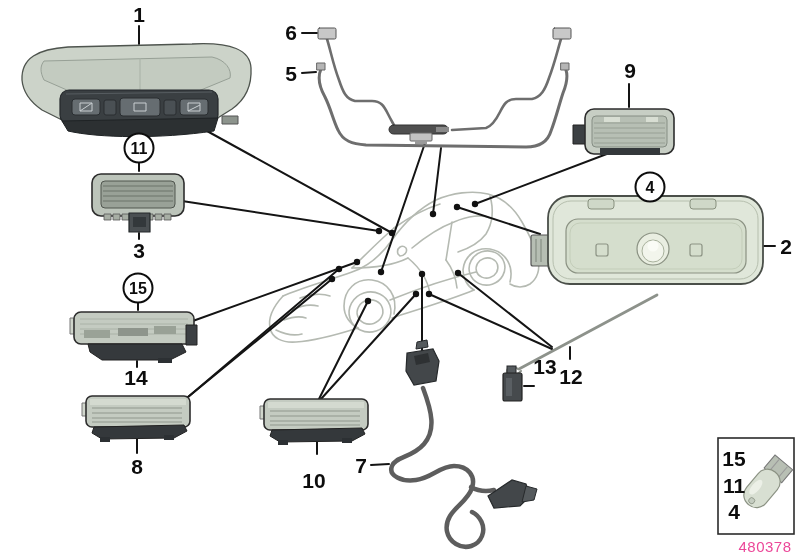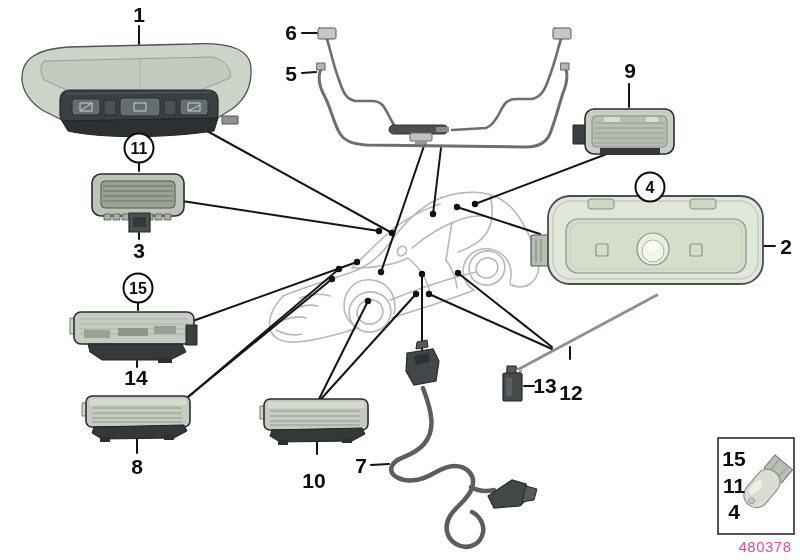--- a/index.html
+++ b/index.html
@@ -270,22 +270,22 @@
 
   <div class="lbl" style="left:139px;top:14px">1</div>
   <div class="lbl" style="left:786px;top:246px">2</div>
   <div class="lbl" style="left:139px;top:250px">3</div>
   <div class="lbl" style="left:291px;top:73px">5</div>
   <div class="lbl" style="left:291px;top:32px">6</div>
   <div class="lbl" style="left:361px;top:465px">7</div>
   <div class="lbl" style="left:137px;top:466px">8</div>
   <div class="lbl" style="left:630px;top:70px">9</div>
   <div class="lbl" style="left:314px;top:480px">10</div>
-  <div class="lbl" style="left:571px;top:392px">12</div>
-  <div class="lbl" style="left:545px;top:385px">13</div>
+  <div class="lbl" style="left:571px;top:376px">12</div>
+  <div class="lbl" style="left:545px;top:366px">13</div>
   <div class="lbl" style="left:136px;top:377px">14</div>
 
   <div class="clbl" style="left:650px;top:187px">4</div>
   <div class="clbl" style="left:139px;top:148px">11</div>
   <div class="clbl" style="left:138px;top:288px">15</div>
 
   <div class="lbl" style="left:734px;top:458px">15</div>
   <div class="lbl" style="left:734px;top:485px">11</div>
   <div class="lbl" style="left:734px;top:511px">4</div>
 

